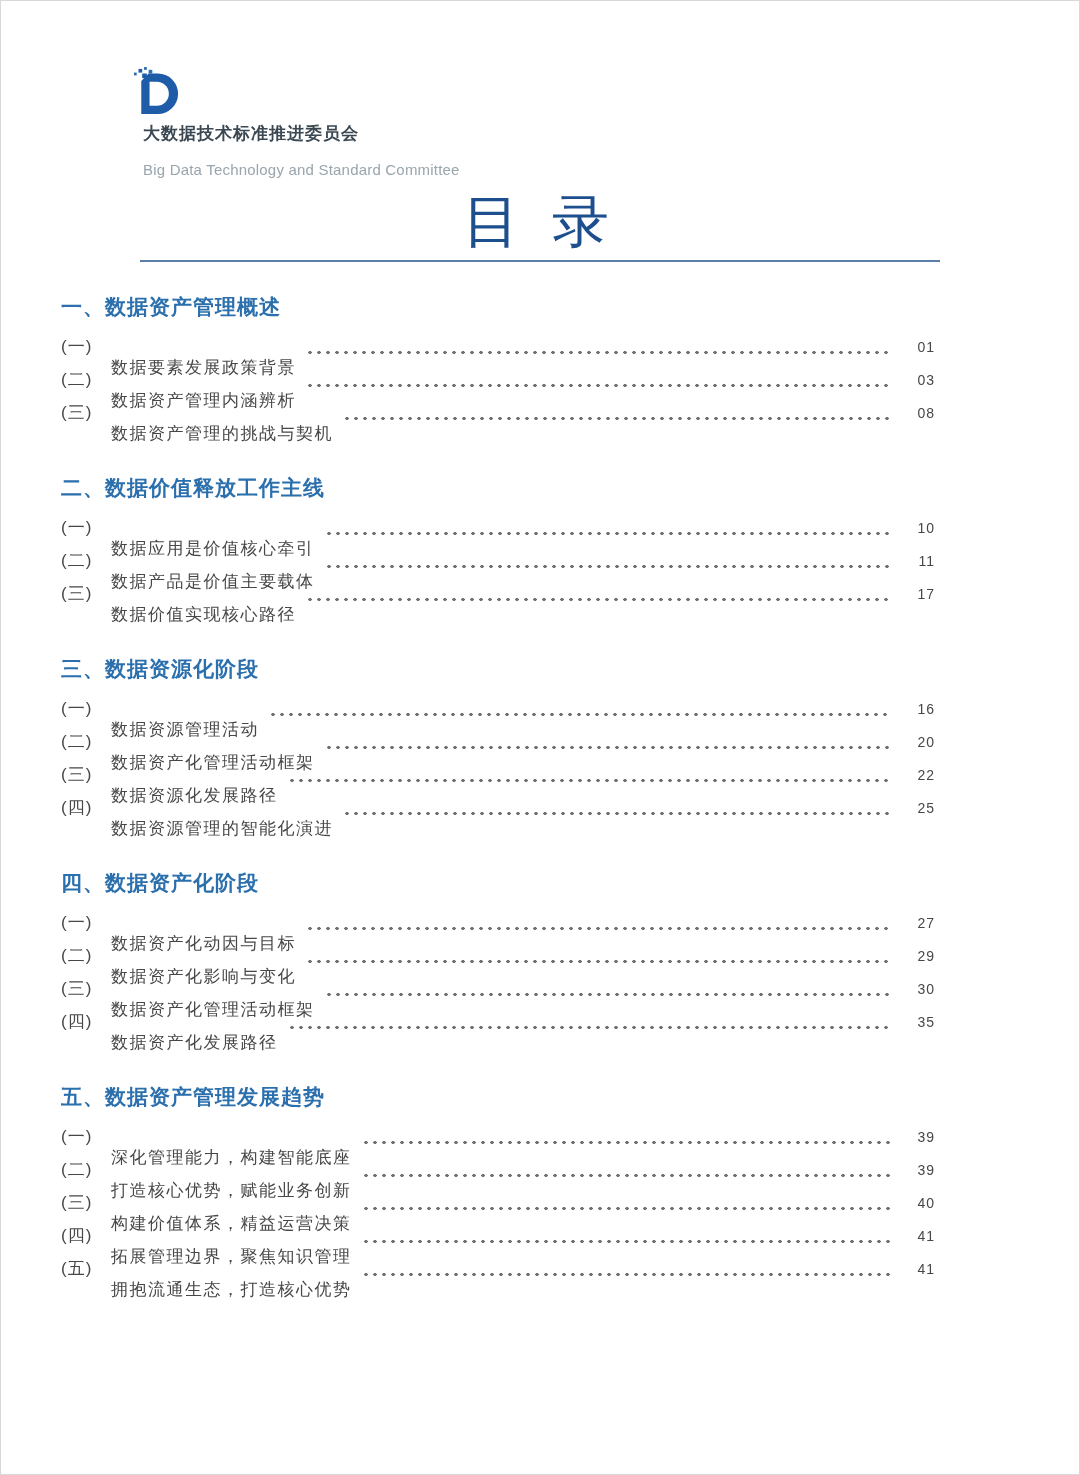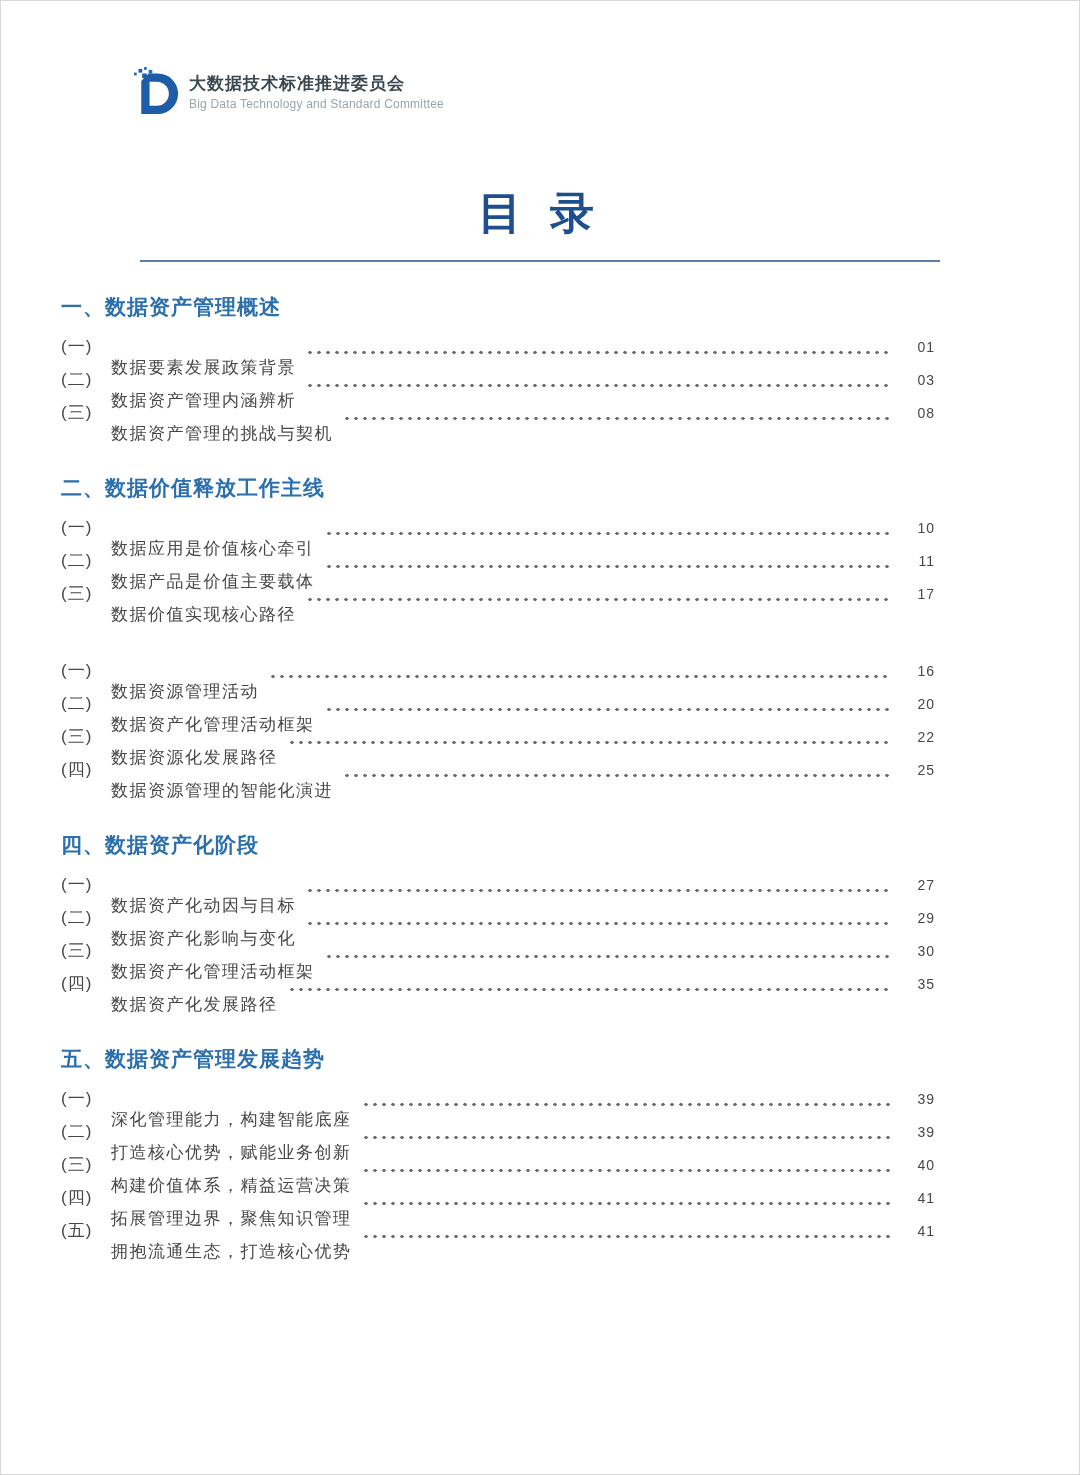--- a/index.html
+++ b/index.html
@@ -22,36 +22,36 @@
   }
   .page{
     width:1080px;height:1475px;
     background:#ffffff;
     border:1px solid #d8d8d8;
     overflow:hidden;
   }
   
   .header{
     position:absolute;top:64px;left:133px;
-    display:flex;align-items:flex-start;
+    display:flex;align-items:flex-start;flex-direction:column;
   }
   .logo-mark{width:46px;height:50px;flex:0 0 auto;}
   .logo-text{margin-left:10px;padding-top:10px;}
   .org-cn{
     font-size:17px;font-weight:bold;color:var(--org-cn);
     letter-spacing:1px;line-height:1.2;
   }
   .org-en{
-    font-size:12px;color:var(--org-en);margin-top:3px;letter-spacing:.2px;
+    font-size:15px;color:var(--org-en);margin-top:17px;letter-spacing:.2px;
   }
   
   .page-title{
     position:absolute;top:184px;left:0;width:100%;
     text-align:center;
-    font-size:44px;font-weight:bold;color:var(--title-blue);
+    font-size:57px;font-weight:normal;color:var(--title-blue);
     letter-spacing:8px;
   }
   .title-rule{
     position:absolute;top:260px;left:140px;width:800px;
     border:none;border-top:2px solid var(--divider-blue);
   }
   
   .toc{
     position:absolute;top:262px;left:0;width:100%;
     padding:0 145px 0 61px;
@@ -157,20 +157,21 @@
   <li class="entry">
     <span class="num">(三)</span>
     <span class="label">数据价值实现核心路径</span>
     <span class="dots"></span>
     <span class="pg">17</span>
   </li>
 </ul>
   </section>
 
   <section class="toc-section">
+    <h2 class="sec-heading">三、数据资源化阶段</h2>
     <ul class="entries">
   <li class="entry">
     <span class="num">(一)</span>
     <span class="label">数据资源管理活动</span>
     <span class="dots"></span>
     <span class="pg">16</span>
   </li>
 
   <li class="entry">
     <span class="num">(二)</span>

